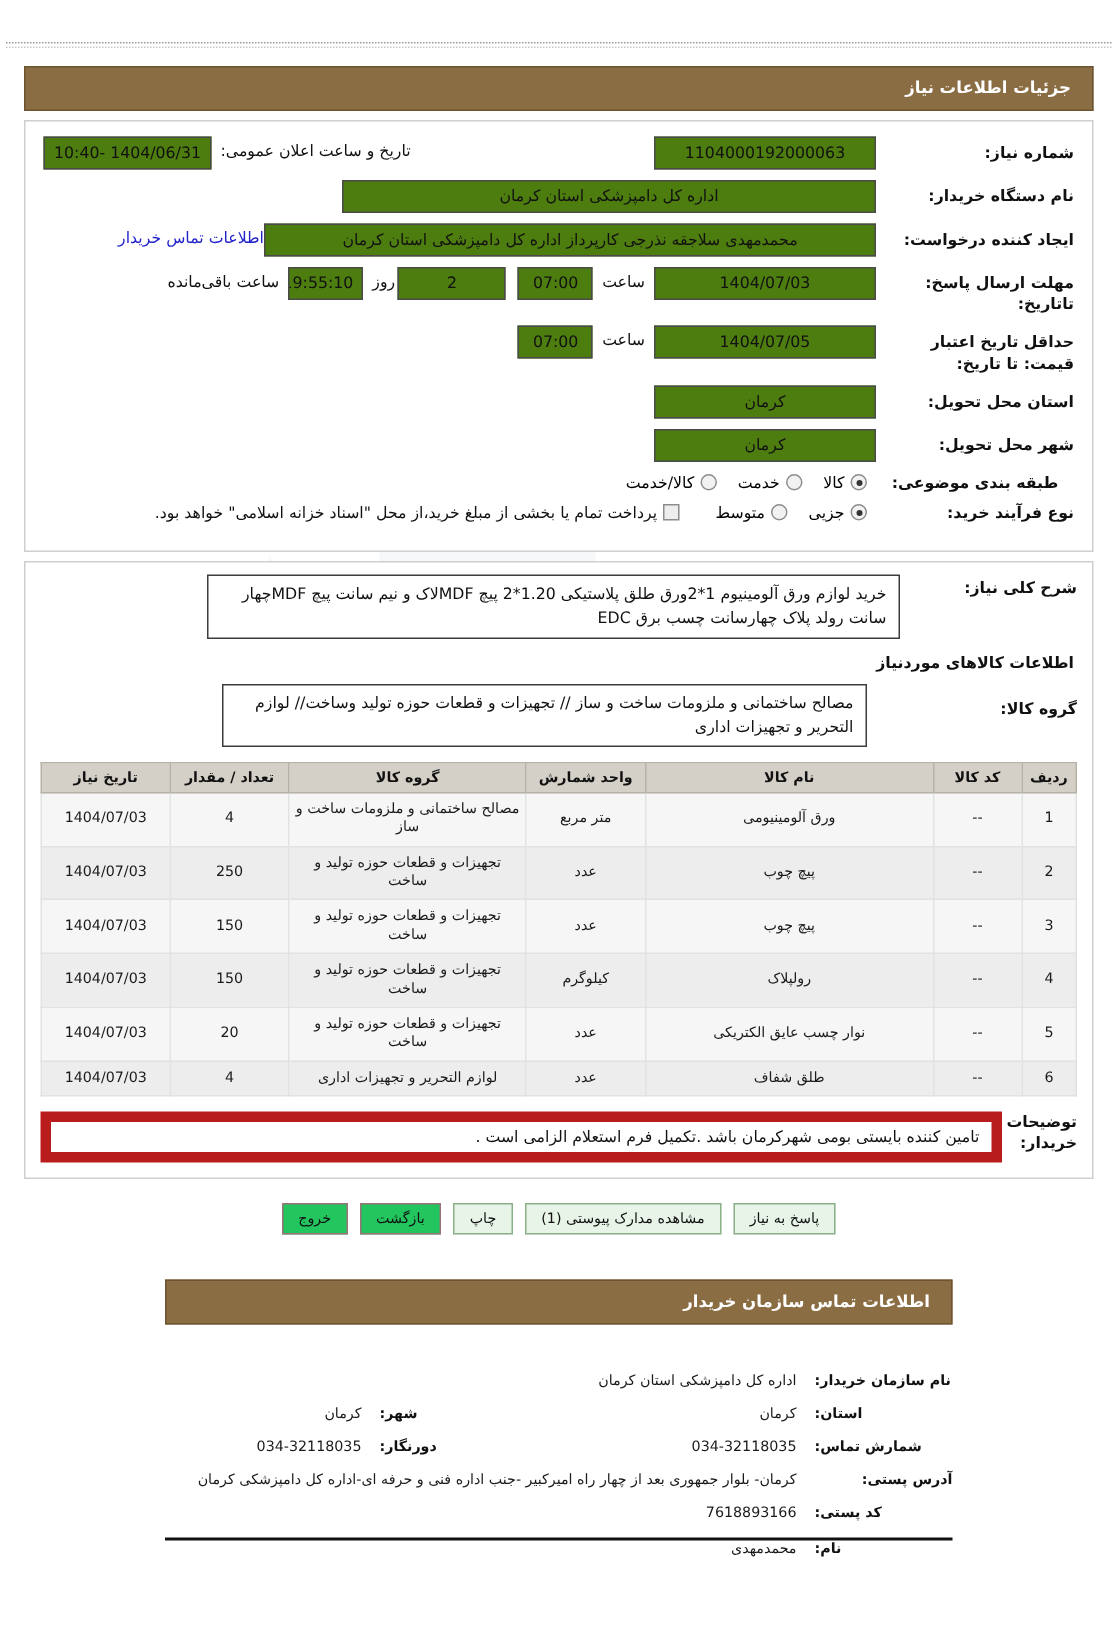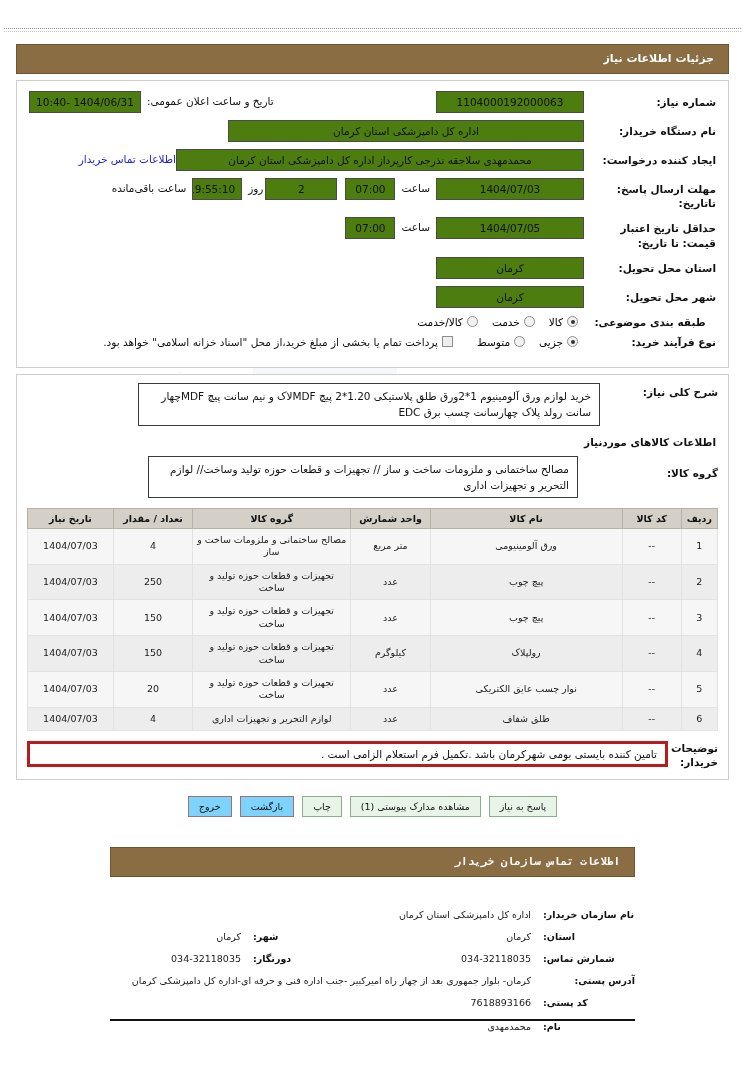--- a/index.html
+++ b/index.html
@@ -179,21 +179,21 @@
 
   
   .notes-row { display: flex; align-items: flex-start; margin-top: 10px; }
   .notes-label {
     width: 50px; flex: 0 0 50px;
     font-weight: bold; font-size: 10.5px; color: #111;
     line-height: 1.35; text-align: right;
   }
   .notes-box {
     flex: 1 1 auto;
-    border: 3px solid #b91c1c;
+    border: 7px solid #b91c1c;
     min-height: 24px;
     font-size: 10.5px;
     padding: 4px 8px;
     text-align: right;
     color: #111;
   }
 
   
   .btn-row {
     display: flex;
@@ -209,21 +209,21 @@
     border: 1px solid #7f9f7f;
     background: #e9f4e9;
     color: #111;
     cursor: pointer;
     white-space: nowrap;
     min-height: 19px;
     line-height: 11px;
     font-family: "DejaVu Sans", "Liberation Sans", sans-serif;
   }
   .btn.green { background: #e8f4e8; border-color: #8ab08a; }
-  .btn.pink  { background: #7dd3fc; border-color: #9a7278; text-align: center; }
+  .btn.pink  { background: #22c55e; border-color: #9a7278; text-align: center; }
 
   
   .contact-panel {
     margin: 18px 110px 0 110px;
     padding: 14px 0 6px 0;
     direction: rtl;
   }
   .crow {
     display: flex;
     align-items: flex-start;
@@ -468,21 +468,21 @@
   </div>
 
   <div class="btn-row">
     <button class="btn green">پاسخ به نیاز</button>
     <button class="btn green">مشاهده مدارک پیوستی (1)</button>
     <button class="btn green">چاپ</button>
     <button class="btn pink">بازگشت</button>
     <button class="btn pink">خروج</button>
   </div>
 
-  <div class="bar-outer-2" style="margin-top:30px;font-family:Liberation Mono, monospace;">
+  <div class="bar-outer-2" style="margin-top:30px;">
     <div class="section-bar">اطلاعات تماس  سازمان خریدار</div>
   </div>
 
   <div class="contact-panel">
 
     <div class="crow">
       <div class="c-pair first">
         <span class="clabel">نام سازمان خریدار:</span>
         <span class="cvalue" style="text-align:right;">اداره کل  دامپزشکی استان کرمان</span>
       </div>

